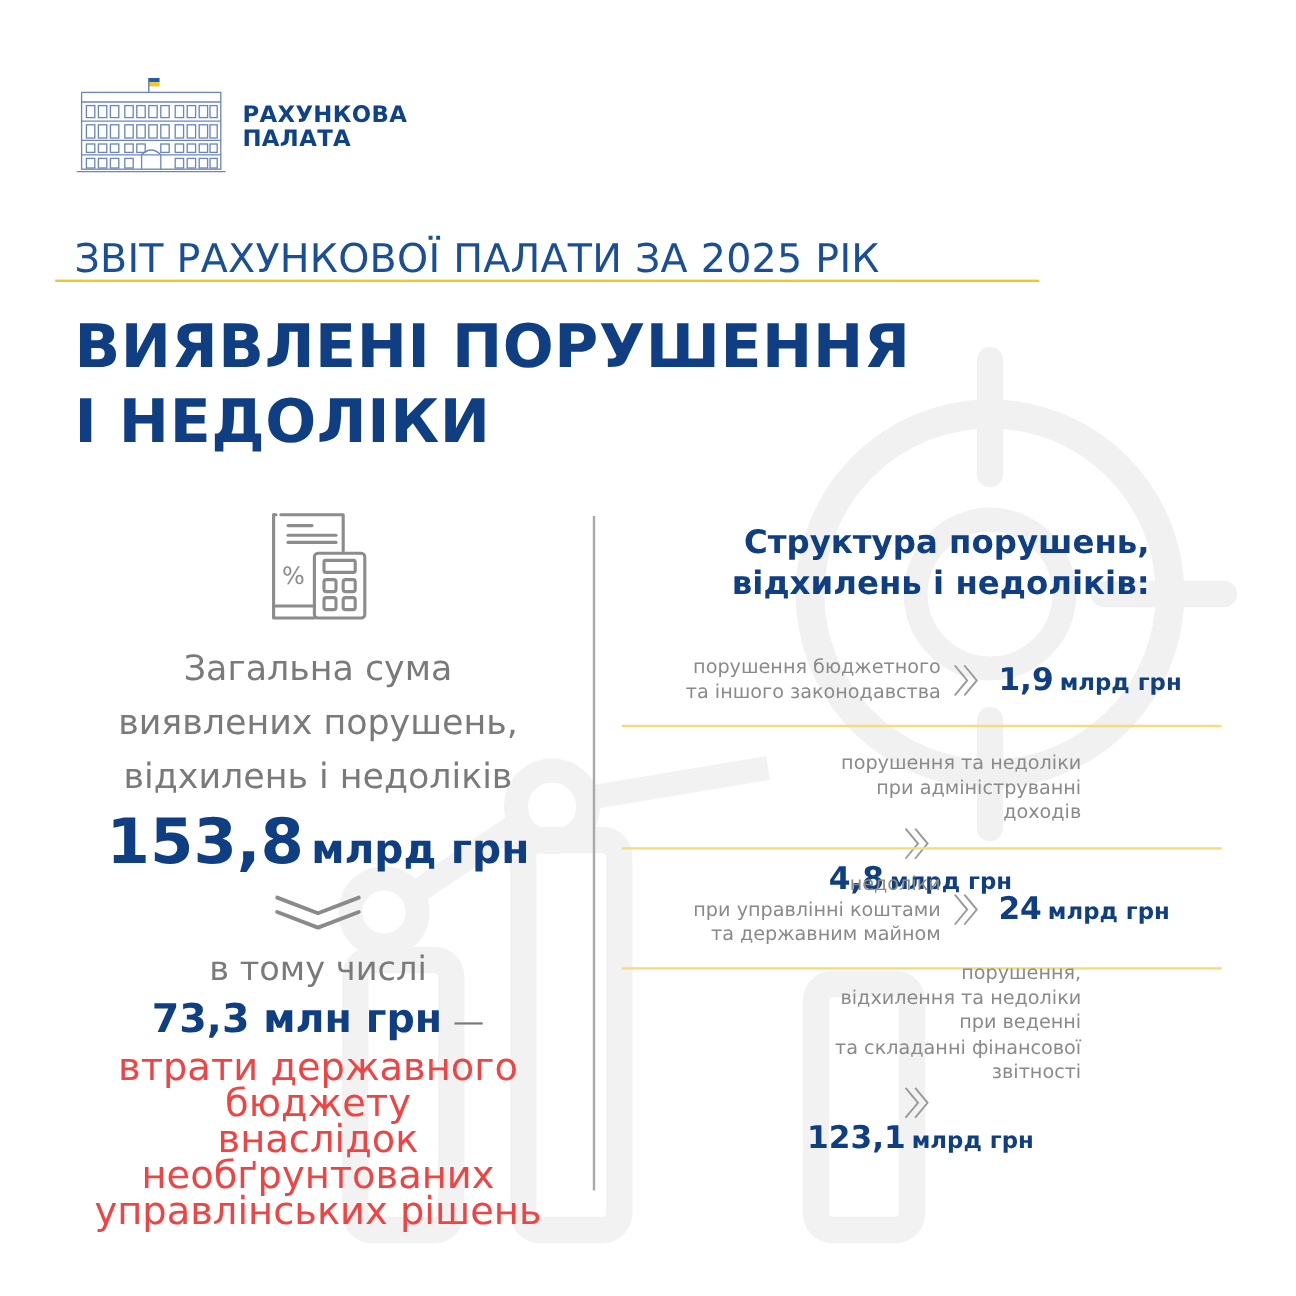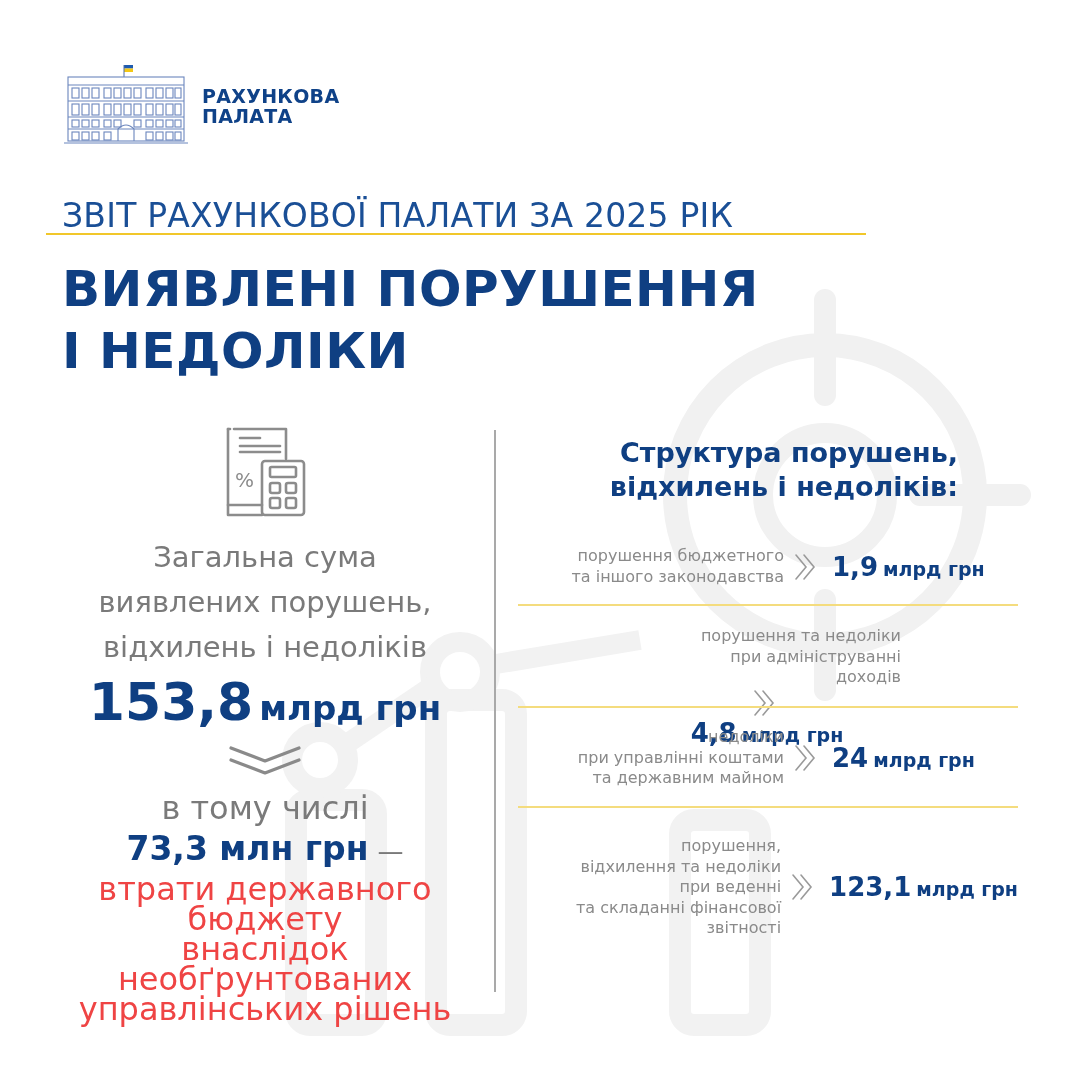--- a/index.html
+++ b/index.html
@@ -23,21 +23,21 @@
     .main-heading { left: 62px; top: 258px; color: #0f3f82; font-weight: bold; font-size: 50px; line-height: 62px; letter-spacing: 0.5px; }
 
     
     .left-col { left: 50px; top: 425px; width: 430px; text-align: center; }
     .calc-icon { display: block; margin: 0 auto; width: 90px; height: 96px; }
     .total-label { margin-top: 14px; font-size: 29px; line-height: 45px; color: #7a7a7a; }
     .total-value { margin-top: 2px; color: #0f3f82; font-weight: bold; white-space: nowrap; }
     .total-value .num { font-size: 52px; text-align: right; }
     .total-value .unit { font-size: 34px; margin-left: 6px; }
     .chevrons { display: block; margin: 12px auto 0; width: 76px; height: 34px; }
-    .incl { margin-top: 14px; font-size: 32px; color: #7a7a7a; line-height: 32px; }
+    .incl { margin-top: 14px; font-size: 28px; color: #7a7a7a; line-height: 32px; }
     .loss-value { margin-top: 6px; white-space: nowrap; line-height: 38px; }
     .loss-value .num { color: #0f3f82; font-weight: bold; font-size: 33px; }
     .loss-value .dash { color: #7a7a7a; font-size: 26px; margin-left: 4px; }
     .loss-desc { font-size: 32px; line-height: 30px; color: #ef4444; }
 
     
     .v-divider { left: 494px; top: 430px; width: 2px; height: 562px; background: #a9a9a9; }
 
     
     .struct-title { left: 520px; top: 436px; width: 438px; text-align: right; color: #0f3f82; font-weight: bold; font-size: 27px; line-height: 34px; }
@@ -248,21 +248,21 @@
         <polyline points="6,3 16,15 6,27"></polyline>
         <polyline points="14,3 24,15 14,27"></polyline>
       </g>
   </svg>
   <div class="row-val">
     <span class="num">24</span><span class="unit">млрд грн</span>
   </div>
 </div>
 <div class="layer row-rule" style="top:806px;"></div>
 
-<div class="layer row" style="top:836px;">
+<div class="layer row" style="top:801px;flex-direction:column;">
   <div class="row-desc">
     <div>порушення,</div>
     <div>відхилення та недоліки</div>
     <div>при веденні</div>
     <div>та складанні фінансової</div>
     <div>звітності</div>
   </div>
   <svg class="row-arrow" viewBox="0 0 40 30">
     <g fill="none" stroke="#9a9a9a" stroke-width="1.6" stroke-linecap="round">
         <polyline points="6,3 16,15 6,27"></polyline>

